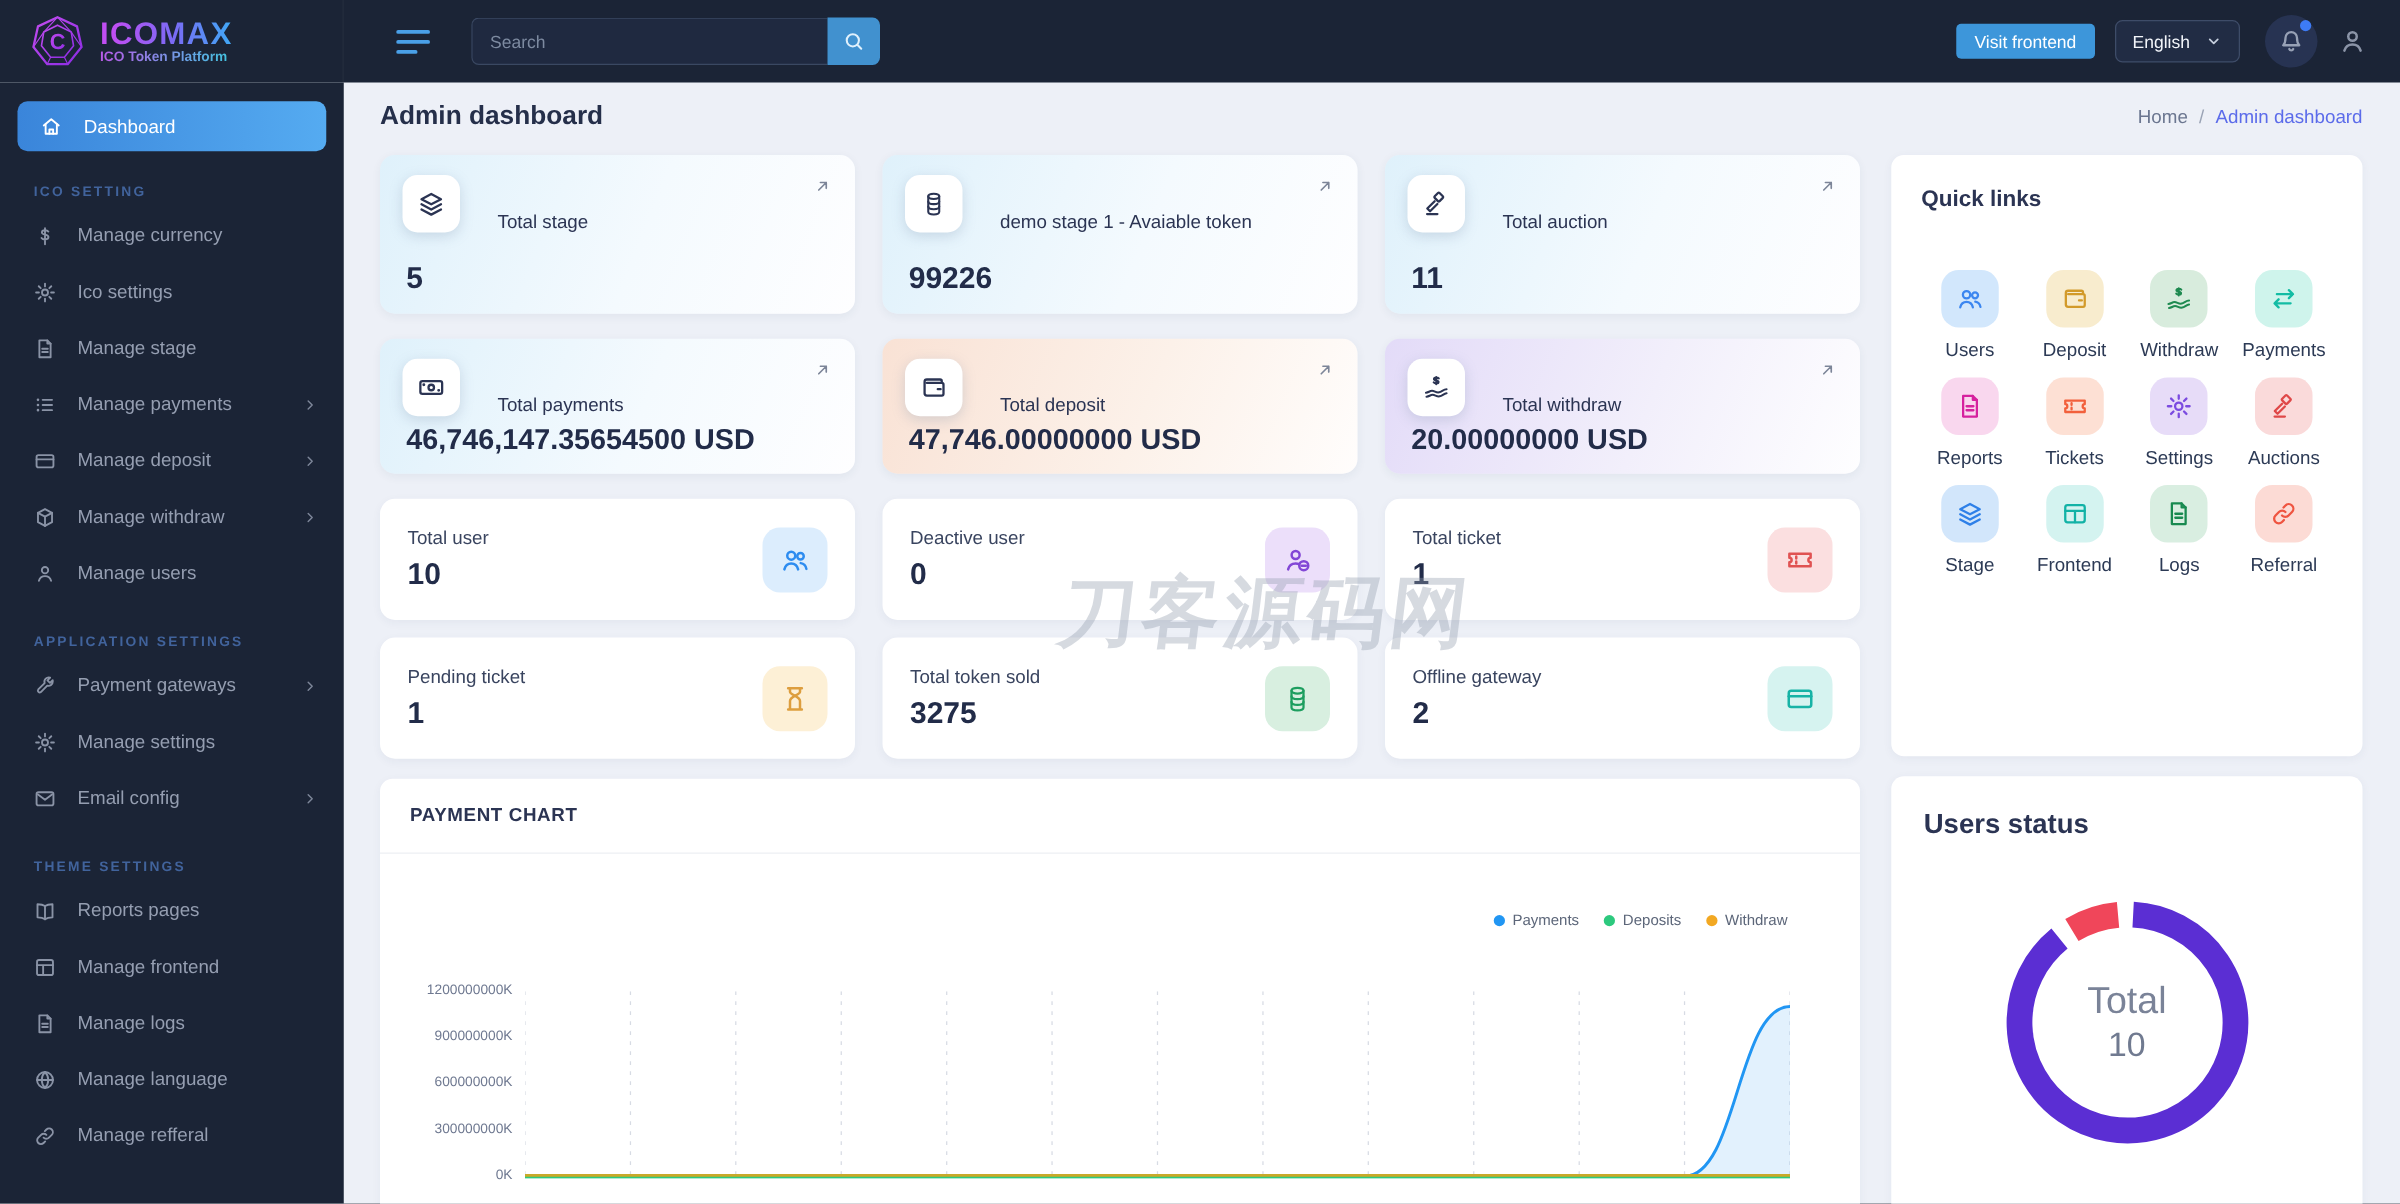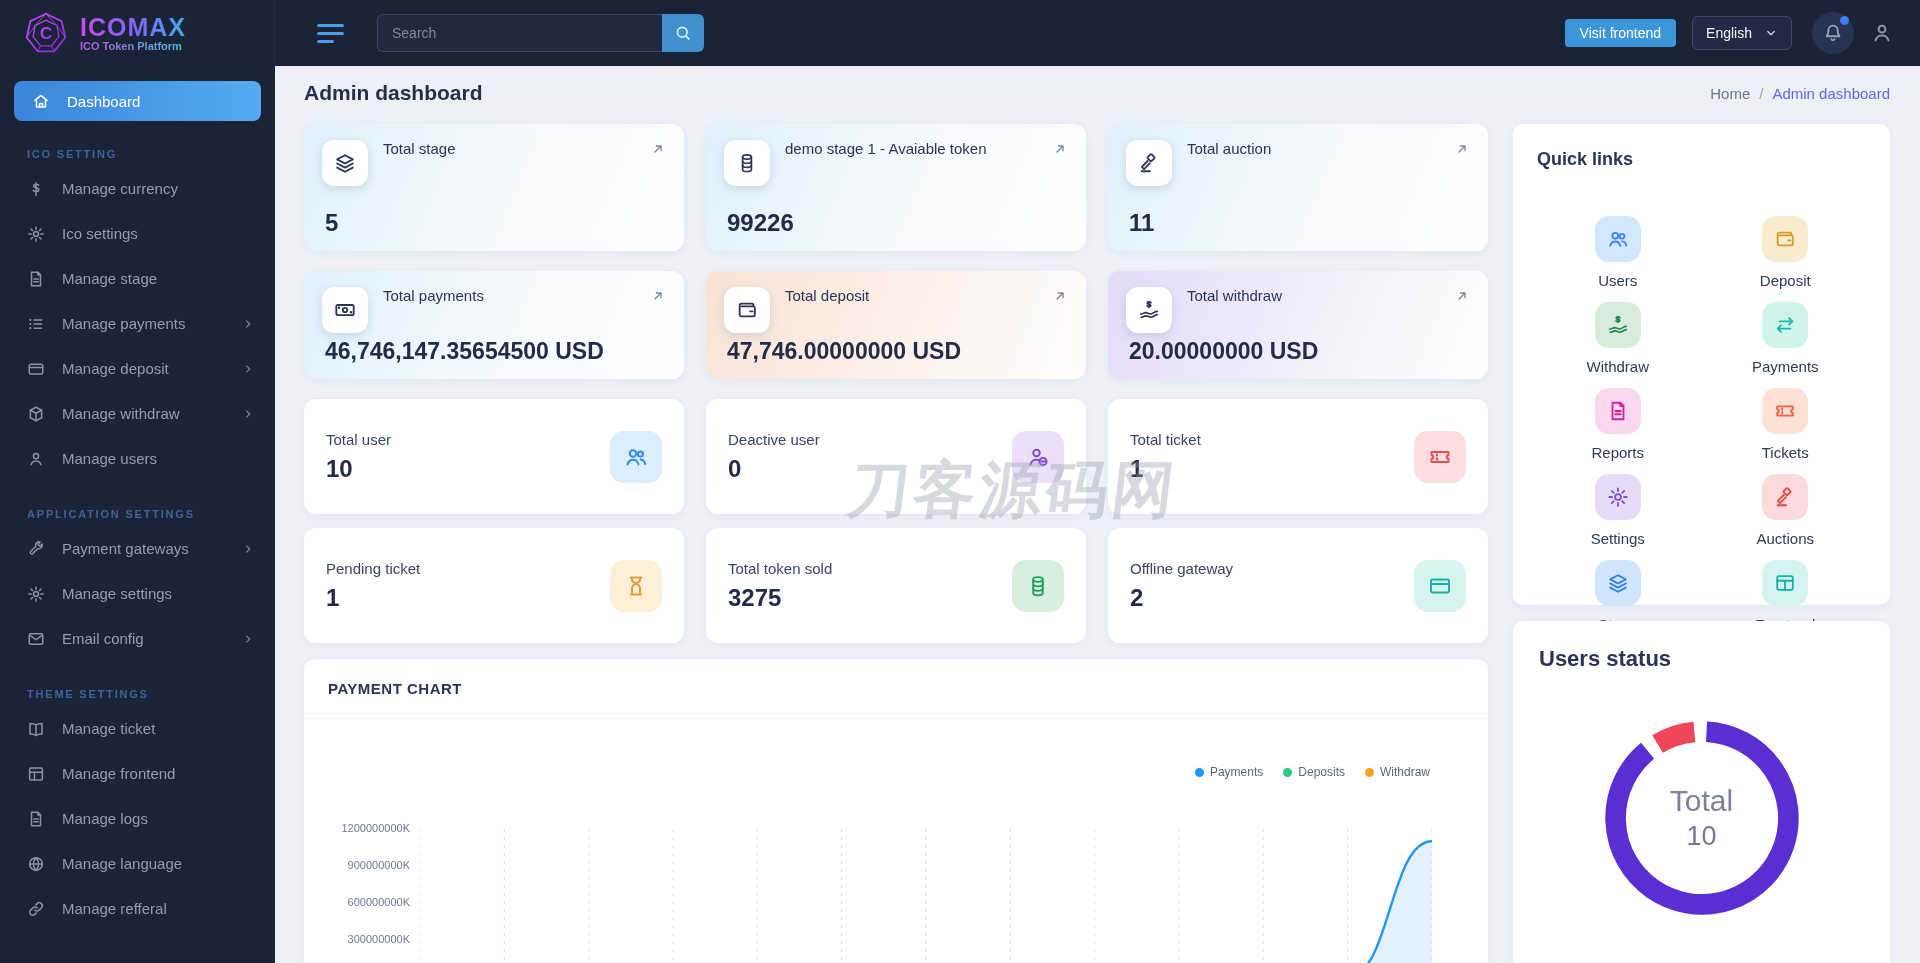--- a/index.html
+++ b/index.html
@@ -53,29 +53,29 @@
   .cards-grid{display:grid;grid-template-columns:repeat(3,1fr);gap:22px}
   .row1{margin-bottom:20px}.row2{margin-bottom:20px}.row3{margin-bottom:14px}
 
   
   .gcard{position:relative;border-radius:12px;padding:16px 18px;box-shadow:0 2px 8px rgba(40,60,90,.06)}
   .row1 .gcard{height:127px}
   .row2 .gcard{height:108px}
   .g-blue{background:linear-gradient(112deg,#dff1fb 0%,#f4fafe 55%,#fefeff 100%)}
   .g-peach{background:linear-gradient(112deg,#f9e2d5 0%,#fcf1e9 55%,#fffdfc 100%)}
   .g-lav{background:linear-gradient(112deg,#e3dbf8 0%,#f2effb 55%,#fefeff 100%)}
-  .gcard .head{display:flex;align-items:flex-start;gap:15px}
+  .gcard .head{display:flex;align-items:flex-end;gap:30px}
   .icon-white{width:46px;height:46px;background:#fff;border-radius:12px;display:flex;align-items:center;justify-content:center;color:#2b3453;box-shadow:0 3px 10px rgba(120,140,170,.28)}
   .glabel{font-size:15px;color:#2b3453;font-weight:500}
   .garrow{position:absolute;top:17px;right:18px;color:#7c8598;cursor:pointer}
   .gvalue{position:absolute;left:21px;bottom:14px;font-size:24px;font-weight:600;color:#222c49}
   .row2 .gvalue{font-size:23px;font-weight:700}
 
   
-  .scard{height:115px;background:#fff;border-radius:12px;padding:16px 22px;display:flex;justify-content:space-between;align-items:center;box-shadow:0 2px 8px rgba(40,60,90,.05)}
+  .scard{height:97px;background:#fff;border-radius:12px;padding:16px 22px;display:flex;justify-content:space-between;align-items:center;box-shadow:0 2px 8px rgba(40,60,90,.05)}
   .scard .slabel{font-size:15px;color:#39445f;margin-bottom:7px}
   .scard .svalue{font-size:24px;font-weight:700;color:#222c49}
   .ibox{width:52px;height:52px;border-radius:14px;display:flex;align-items:center;justify-content:center}
   .ib-user{background:#dcedfd;color:#2d8cf0}
   .ib-deactive{background:#ecdffa;color:#8247d6}
   .ib-ticket{background:#fbdfe0;color:#e05252}
   .ib-pending{background:#fdf0d6;color:#dd9e3e}
   .ib-token{background:#d8efe0;color:#1d9e5f}
   .ib-gateway{background:#d6f3f0;color:#17b3a6}
 
@@ -87,21 +87,21 @@
   .legend-dot{width:9px;height:9px;border-radius:50%;display:inline-block}
   .plot{display:flex;margin:50px 56px 0 24px}
   .ylabels{width:92px;position:relative;flex:none}
   .ylabels span{position:absolute;right:10px;font-size:11px;color:#6e7890;white-space:nowrap}
   .plotarea{flex:1;height:150px;position:relative}
   .plotarea svg{width:100%;height:100%;display:block}
 
   
   .ql-card{height:481px;background:#fff;border-radius:10px;padding:25px 24px;box-shadow:0 2px 8px rgba(40,60,90,.05)}
   .ql-title{font-size:18px;font-weight:600;color:#2b3453}
-  .ql-grid{display:grid;grid-template-columns:repeat(2,1fr);margin-top:46px;row-gap:13px;column-gap:6px;justify-items:center;text-align:center}
+  .ql-grid{display:grid;grid-template-columns:repeat(4,1fr);margin-top:46px;row-gap:13px;column-gap:6px;justify-items:center;text-align:center}
   .ql-item{display:flex;flex-direction:column;align-items:center;cursor:pointer}
   .ql-tile{width:46px;height:46px;border-radius:14px;display:flex;align-items:center;justify-content:center}
   .ql-label{margin-top:10px;font-size:15px;color:#2c3a55}
   .qlc-users{background:#d2e7fc;color:#3b86f0}
   .qlc-deposit{background:#f8ecce;color:#d29a2a}
   .qlc-withdraw{background:#d8ecdd;color:#1e8a50}
   .qlc-payments{background:#cff4ec;color:#13bca4}
   .qlc-reports{background:#f9d7ee;color:#d6219e}
   .qlc-tickets{background:#fde0d4;color:#f2603c}
   .qlc-settings{background:#e7dcf8;color:#7b4be0}
@@ -329,21 +329,21 @@
     </div>
 
     <div class="section-label">THEME SETTINGS</div>
     <div class="menu-item">
       <span class="ic ic18 mi-icon">
           <svg viewBox="0 0 24 24" fill="none" stroke="currentColor" stroke-width="2" stroke-linecap="round" stroke-linejoin="round">
             <path d="M12 6.5C10 5 7.5 4.5 4 4.5v14c3.5 0 6 .5 8 2 2-1.5 4.5-2 8-2v-14c-3.5 0-6 .5-8 2z"></path>
             <path d="M12 6.5v14"></path>
           </svg>
         </span>
-      <span>Manage ticket</span>
+      <span>Reports pages</span>
     </div>
     <div class="menu-item">
       <span class="ic ic18 mi-icon">
           <svg viewBox="0 0 24 24" fill="none" stroke="currentColor" stroke-width="2" stroke-linecap="round" stroke-linejoin="round">
             <rect x="3.5" y="4" width="17" height="16" rx="2"></rect>
             <path d="M3.5 9.5h17M10 9.5V20"></path>
           </svg>
         </span>
       <span>Manage frontend</span>
     </div>

